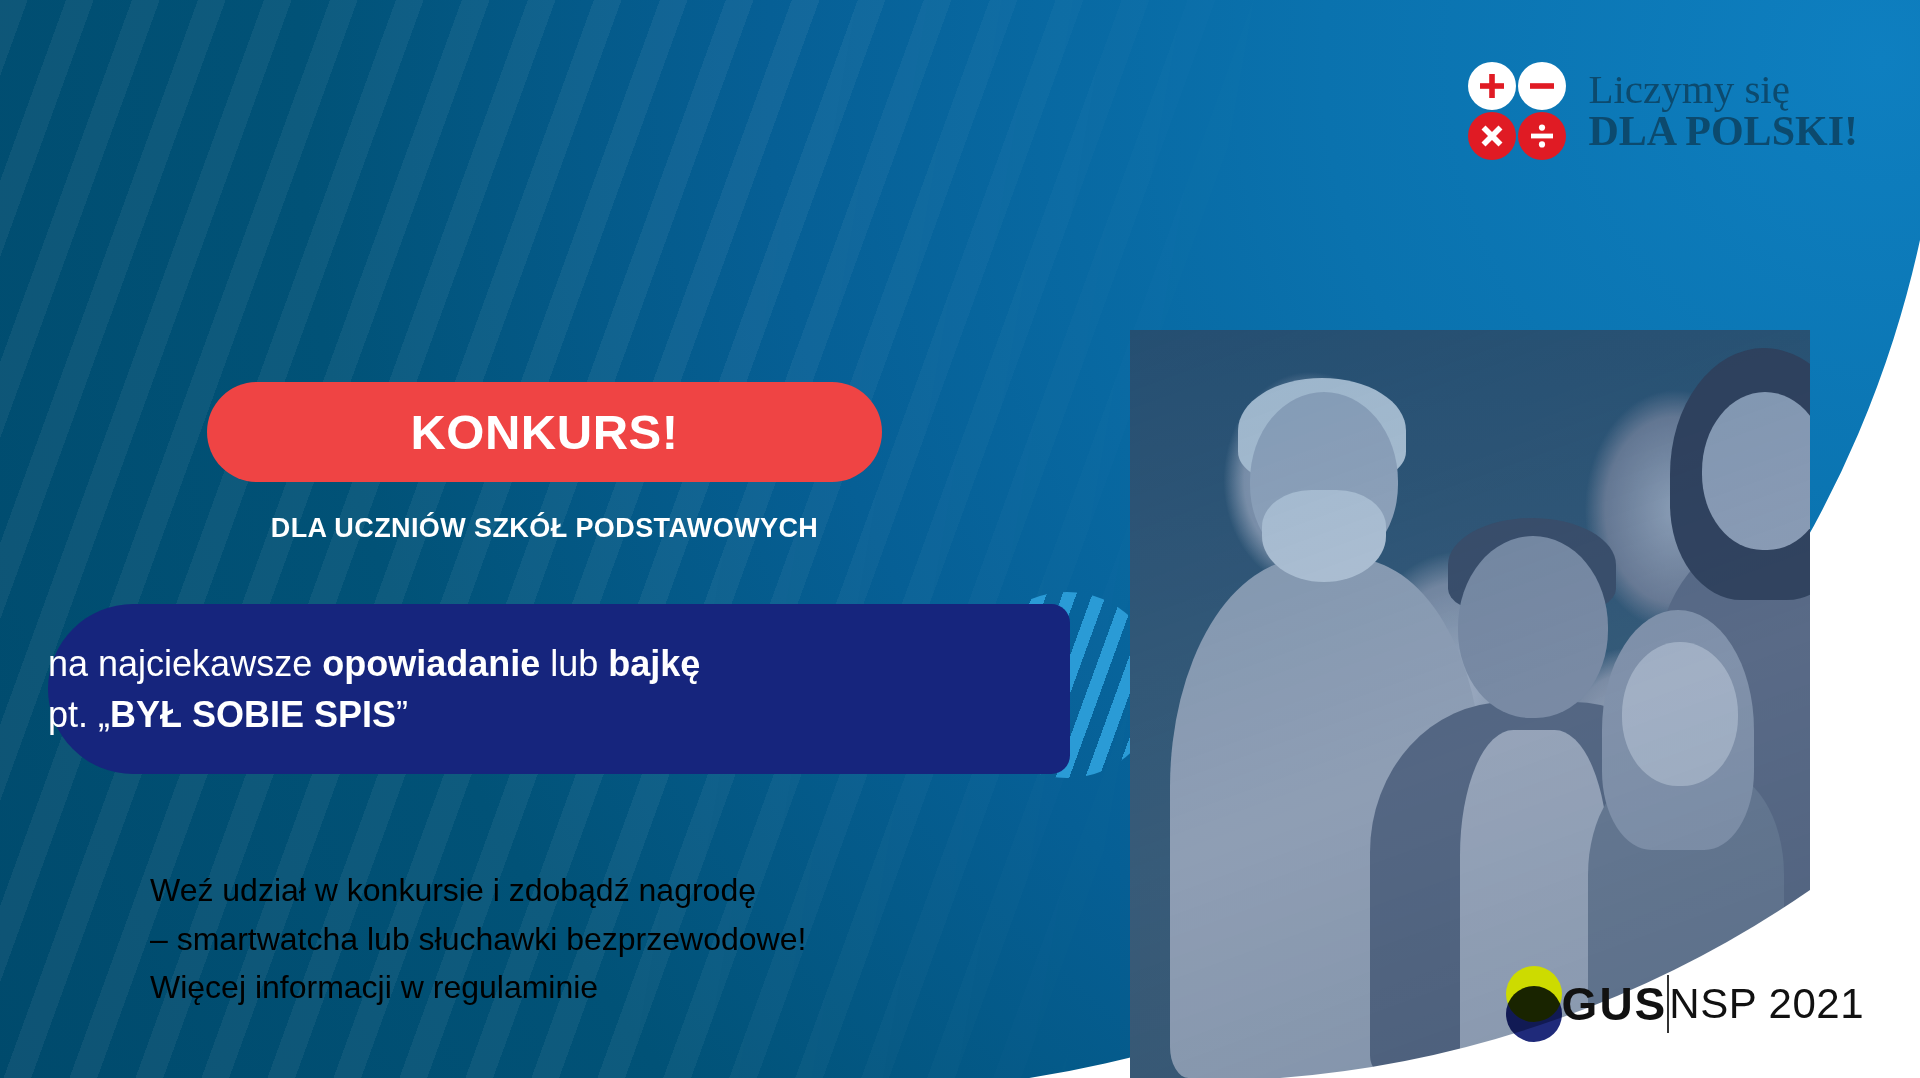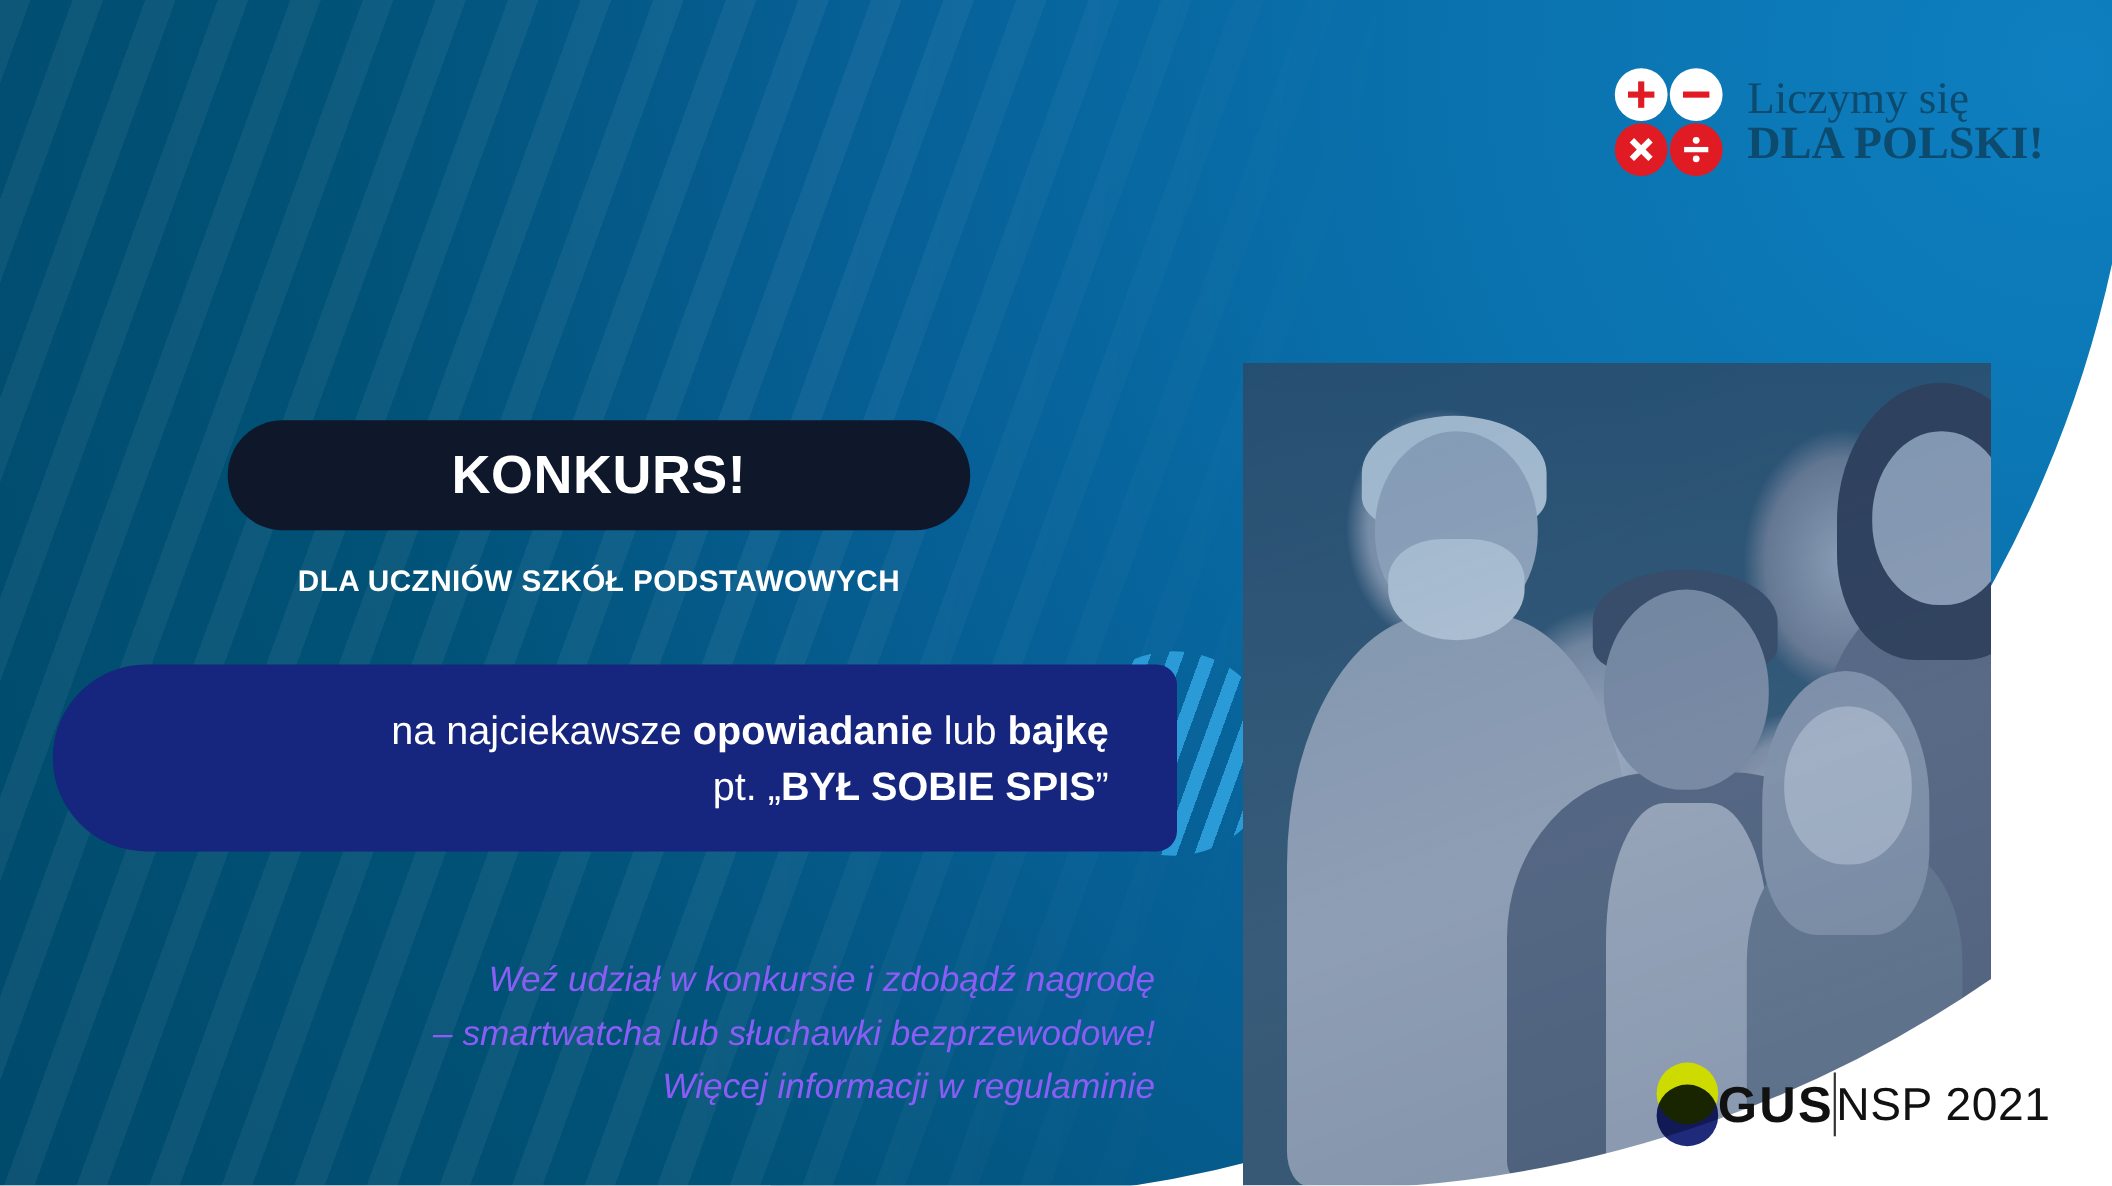--- a/index.html
+++ b/index.html
@@ -76,21 +76,21 @@
   .op svg{ display:block; }
 
   .claim{ color:#0c4a6e; line-height:1.04;font-family:Liberation Serif, serif; }
   .claim .l1{ font-size:41px; font-weight:normal; display:block; letter-spacing:0px;}
   .claim .l2{ font-size:42px; font-weight:bold;  display:block; letter-spacing:0px;text-align:center;}
 
   
   .konkurs{
     position:absolute; left:207px; top:382px;
     width:675px; height:100px;
-    background:#0f172a;
+    background:#ef4444;
     border-radius:50px;
     display:flex; align-items:center; justify-content:center;
     color:#ffffff; font-size:49px; font-weight:bold;
     letter-spacing:0.5px;
     border:none; cursor:pointer;
   }
 
   .subline{
     position:absolute; left:207px; top:513px;
     width:675px; text-align:center;
@@ -113,33 +113,32 @@
   .navy-band{
     position:absolute; left:48px; top:604px;
     width:1022px; height:170px;
     background:#16257d;
     border-radius:100px 22px 22px 100px;
   }
   .navy-text{
     position:absolute; left:48px; top:604px;
     width:960px; height:170px;
     display:flex; flex-direction:column;
-    align-items:flex-end; justify-content:center;
+    align-items:flex-start; justify-content:center;
     color:#ffffff; font-size:36px; line-height:1.42;
     text-align:center;
   }
   .navy-text b{ font-weight:bold; }
 
   
   .note{
     position:absolute; left:150px; top:866px;
-    width:900px; text-align:right;
-    color:#8b5cf6; font-size:32px; line-height:1.52;
+    width:900px; text-align:left;
+    color:#000000; font-size:32px; line-height:1.52;
     white-space:pre-line;
-    font-style:italic;
   }
 
   
   .photo-wrap{
     position:absolute; left:1130px; top:330px;
     width:680px; height:748px;
     overflow:hidden;
     clip-path: path("M150,748 L0,748 L0,0 L680,0 L680,560 A1080,1080 0 0 1 150,748 Z");
   }
   .photo{

